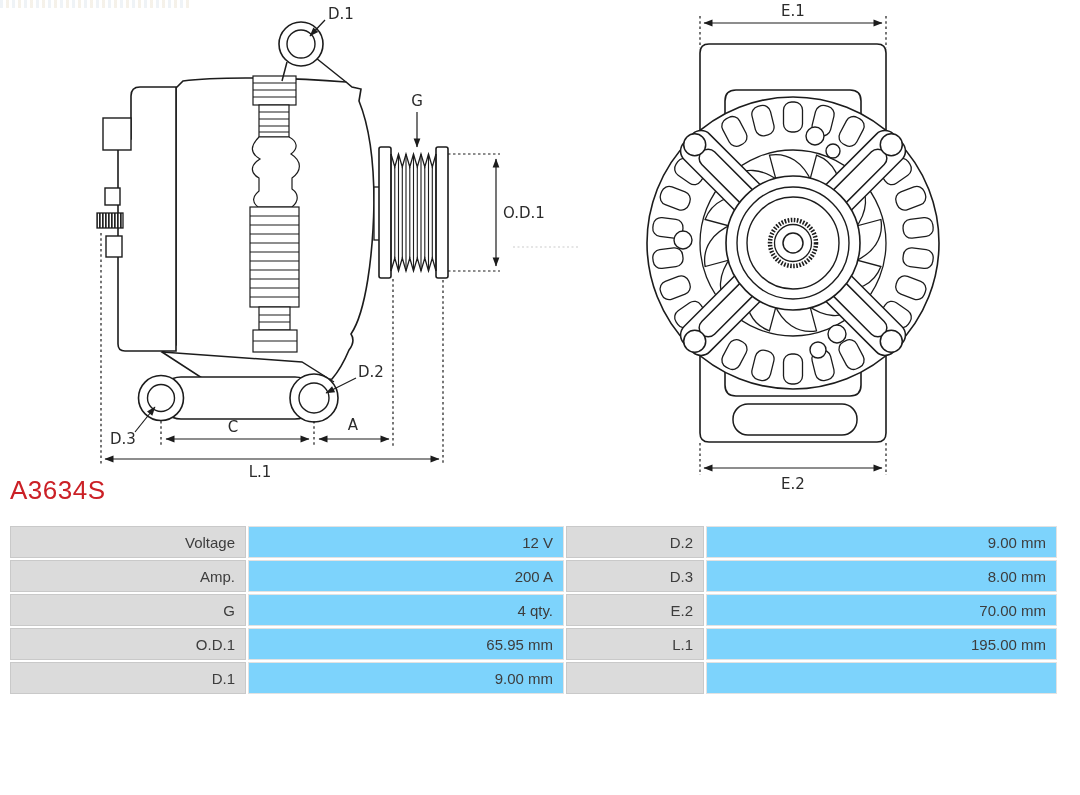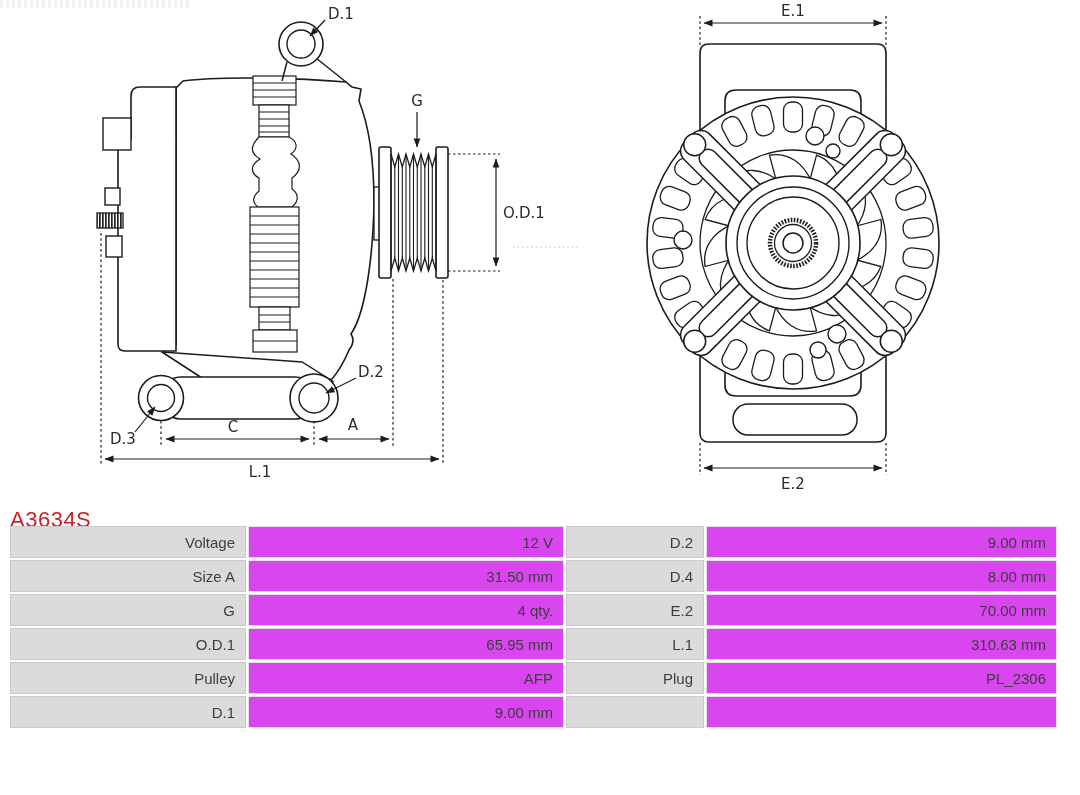--- a/index.html
+++ b/index.html
@@ -1,25 +1,25 @@
 <!DOCTYPE html>
 <html><head>
 <meta charset="utf-8">
 <style>
   html,body{margin:0;padding:0;background:#ffffff;}
   body{width:1080px;height:795px;position:relative;font-family:"Liberation Sans",sans-serif;overflow:hidden;}
   .wm{position:absolute;top:0;left:0;width:190px;height:8px;opacity:.5;
       background:repeating-linear-gradient(90deg,#dfe7ee 0 3px,#ffffff 3px 6px,#ece4d4 6px 9px,#ffffff 9px 12px);}
   svg.diagram{position:absolute;top:0;left:0;}
   svg text{font-family:"DejaVu Sans","Liberation Sans",sans-serif;font-size:15px;fill:#2b2b2b;}
-  .part-title{position:absolute;left:10px;top:507px;font-size:22px;font-weight:500;color:#cb2026;letter-spacing:.5px;}
+  .part-title{position:absolute;left:10px;top:475px;font-size:26px;font-weight:500;color:#cb2026;letter-spacing:.5px;}
   table.specs{position:absolute;left:8px;top:524px;border-collapse:separate;border-spacing:2px;table-layout:fixed;}
   table.specs td{height:30px;font-size:15px;color:#3d3d3d;text-align:right;padding:0 10px 0 12px;white-space:nowrap;overflow:hidden;}
   td.lbl{background:#dbdbdb;border:1px solid #c9c9c9;padding-right:9px;}
-  td.val{background:#d946ef;border:1px solid #e2e2e2;}
+  td.val{background:#7dd3fc;border:1px solid #e2e2e2;}
   .c1{width:236px;} .c2{width:316px;} .c3{width:138px;} .c4{width:351px;}
 </style>
 </head>
 <body>
 
 <div class="wm"></div>
 
 <svg class="diagram" width="1080" height="495" viewBox="0 0 1080 495">
   <defs>
     <marker id="ah" viewBox="0 0 10 8" markerWidth="10" markerHeight="8" refX="9" refY="4" orient="auto-start-reverse" markerUnits="userSpaceOnUse">
@@ -214,42 +214,36 @@
       <col class="c4">
     </colgroup>
   <tbody>
     <tr>
       <td class="lbl">Voltage</td>
       <td class="val">12 V</td>
       <td class="lbl">D.2</td>
       <td class="val">9.00 mm</td>
     </tr>
     <tr>
-      <td class="lbl">Size A</td>
-      <td class="val">31.50 mm</td>
-      <td class="lbl">D.4</td>
+      <td class="lbl">Amp.</td>
+      <td class="val">200 A</td>
+      <td class="lbl">D.3</td>
       <td class="val">8.00 mm</td>
     </tr>
     <tr>
       <td class="lbl">G</td>
       <td class="val">4 qty.</td>
       <td class="lbl">E.2</td>
       <td class="val">70.00 mm</td>
     </tr>
     <tr>
       <td class="lbl">O.D.1</td>
       <td class="val">65.95 mm</td>
       <td class="lbl">L.1</td>
-      <td class="val">310.63 mm</td>
-    </tr>
-    <tr>
-      <td class="lbl">Pulley</td>
-      <td class="val">AFP</td>
-      <td class="lbl">Plug</td>
-      <td class="val">PL_2306</td>
+      <td class="val">195.00 mm</td>
     </tr>
     <tr>
       <td class="lbl">D.1</td>
       <td class="val">9.00 mm</td>
       <td class="lbl"></td>
       <td class="val"></td>
     </tr>
   </tbody>
 </table>
 

